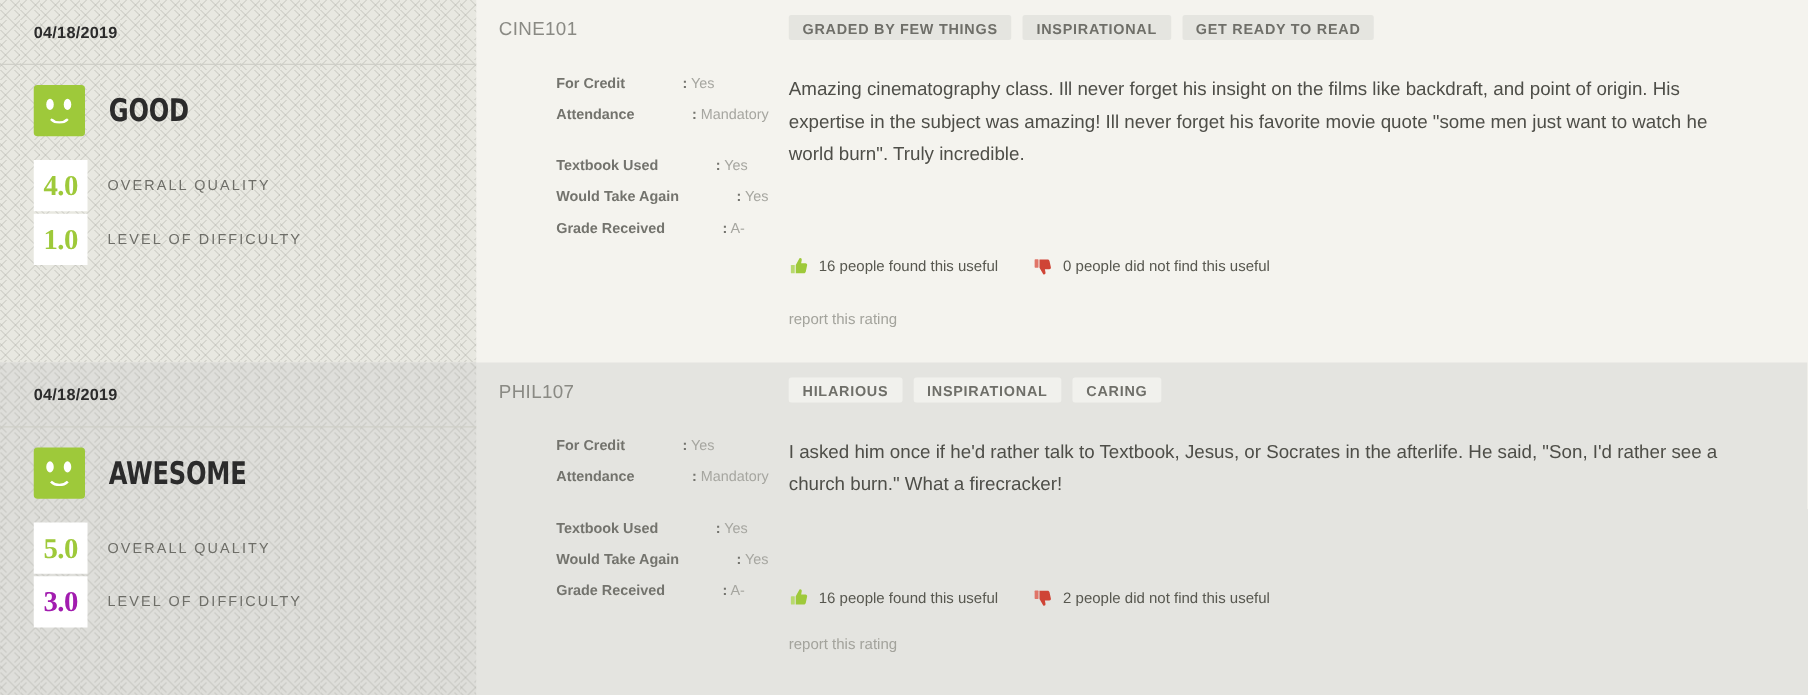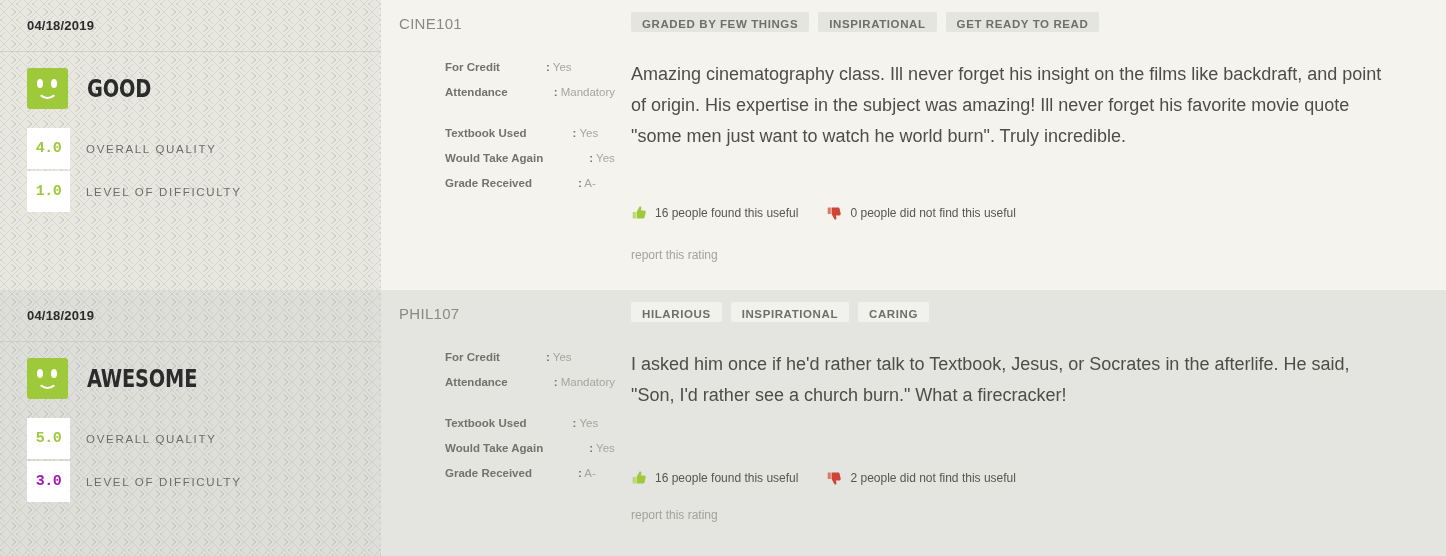--- a/index.html
+++ b/index.html
@@ -127,22 +127,22 @@
   .score-box {
     width: 43px;
     height: 41px;
     background: #ffffff;
     display: flex;
     align-items: center;
     justify-content: center;
     flex: 0 0 43px;
   }
   .score-num {
-    font-family: Liberation Mono, monospace;
-    font-size: 15px;
+    font-family: Liberation Serif, serif;
+    font-size: 23px;
     font-weight: bold;
     letter-spacing: -0.5px;
   }
   .score-num.score-green  { color: #9ec93a; }
   .score-num.score-amber  { color: #a21caf; }
   .score-label {
     margin-left: 16px;
     font-size: 11.5px;
     letter-spacing: 1.7px;
     color: #6e6e68;
@@ -202,21 +202,21 @@
     padding: 6px 11px 2px 11px;
     border-radius: 2px;
     text-transform: uppercase;
     white-space: nowrap;
   }
   .card-dark .tag-pill { background: #f1f1ed; }
 
   .comment {
     margin-top: 27px;
     margin-left: 2px;
-    font-size: 18px;
+    font-size: 15px;
     line-height: 1.73;
     color: #4e4e48;
     max-width: 752px;
   }
 
   .helpful-row {
     position: absolute;
     left: 2px;
     display: flex;
     align-items: flex-end;

